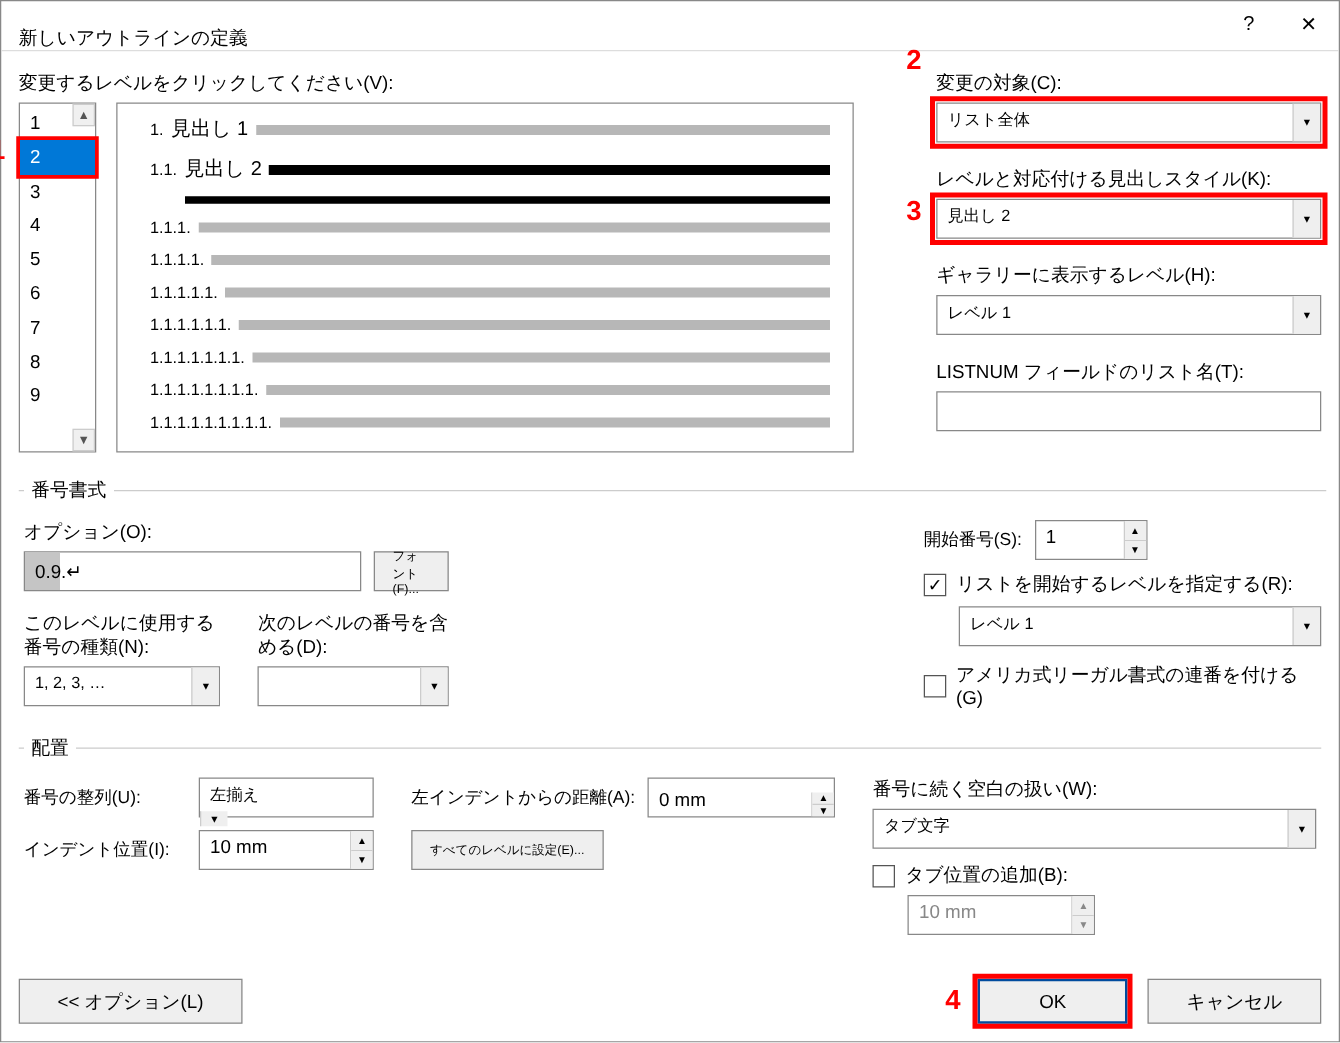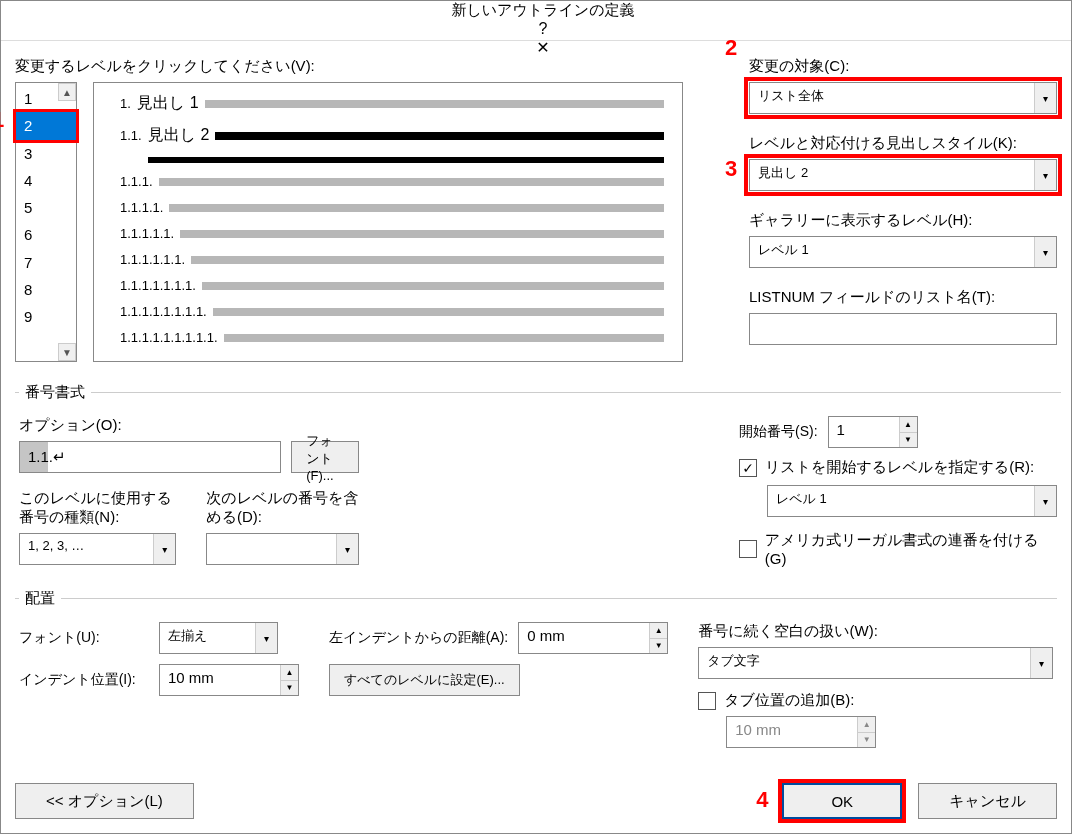--- a/index.html
+++ b/index.html
@@ -13,24 +13,23 @@
   .dialog {
     width: 1072px;
     height: 834px;
     border: 1px solid #888;
     position: relative;
     background: #fff;
   }
   .titlebar {
     height: 40px;
     display: flex;
-    align-items: center;
+    align-items: flex-end;
     padding: 0 0 0 14px;
     border-bottom: 1px solid #ddd;
-    flex-direction: column;
   }
   .titlebar .title { flex: 1; font-size: 15px; }
   .titlebar .btn {
     width: 48px;
     height: 40px;
     display: flex;
     align-items: center;
     justify-content: center;
     font-size: 16px;
     cursor: default;
@@ -117,21 +116,21 @@
     margin: 18px 0 0 0;
   }
   legend { padding: 0 6px; font-size: 15px; }
   .row { display:flex; align-items:center; gap: 10px; margin-bottom: 10px; }
   .txt-input {
     border:1px solid #888; height:32px; padding:4px 8px; font-size:15px; background:#fff;
     display:flex; align-items:center;
   }
   .btn-std {
     border:1px solid #888; background:#efefef; height:32px; padding:4px 14px;
-    font-size:13px; display:inline-flex;align-items:center;justify-content:center;
+    font-size:10px; display:inline-flex;align-items:center;justify-content:center;
   }
   .spin {
     display:flex; border:1px solid #888; height:32px;
   }
   .spin .spin-val { width: 70px; padding:4px 8px; font-size:15px;}
   .spin .spinners { width:18px; display:flex; flex-direction:column; border-left:1px solid #ccc;}
   .spin .spinners div { flex:1; background:#efefef; display:flex;align-items:center;justify-content:center;font-size:8px;}
   .spin .spinners div:first-child { border-bottom:1px solid #ccc;}
   .chk { display:flex; align-items:center; gap:8px; font-size:15px;}
   .chk .box {
@@ -269,21 +268,21 @@
     </div>
 
     <fieldset>
       <legend>番号書式</legend>
       <div class="format-cols">
         <div class="format-col1">
           <span class="label">オプション(O):</span>
           <div style="display:flex; gap:10px;">
             <div class="txt-input fmt-txt" style="width:540px;">
               <div class="sel-bg"></div>
-              <span style="position:relative;">1.1.↵</span>
+              <span style="position:relative;">0.9.↵</span>
             </div>
             <div class="btn-std">フォント(F)...</div>
           </div>
           <div style="display:flex; gap: 30px; margin-top:16px;">
             <div style="width:340px;">
               <span class="label">このレベルに使用する番号の種類(N):</span>
               <div class="combo" style="">
                 <div class="val">1, 2, 3, …</div>
                 <div class="arr">▾</div>
               </div>
@@ -322,41 +321,41 @@
           </div>
         </div>
       </div>
     </fieldset>
 
     <fieldset>
       <legend>配置</legend>
       <div class="align-cols">
         <div class="align-col1">
           <div class="row">
-            <span style="width:130px;">フォント(U):</span>
-            <div class="combo" style="width:119px;">
+            <span style="width:130px;">番号の整列(U):</span>
+            <div class="combo" style="width:140px;flex-direction:column;">
               <div class="val">左揃え</div>
               <div class="arr">▾</div>
             </div>
           </div>
           <div class="row">
             <span style="width:130px;">インデント位置(I):</span>
             <div class="spin" style="width:140px;">
               <div class="spin-val" style="flex:1;">10 mm</div>
               <div class="spinners">
                   <div>▲</div>
                   <div>▼</div>
                 </div>
             </div>
           </div>
         </div>
         <div class="align-col2">
           <div class="row">
             <span>左インデントからの距離(A):</span>
-            <div class="spin" style="width:150px;">
+            <div class="spin" style="width:150px;align-items:flex-end;">
               <div class="spin-val" style="flex:1;">0 mm</div>
               <div class="spinners">
                   <div>▲</div>
                   <div>▼</div>
                 </div>
             </div>
           </div>
           <div class="row">
             <div class="btn-std">すべてのレベルに設定(E)...</div>
           </div>

